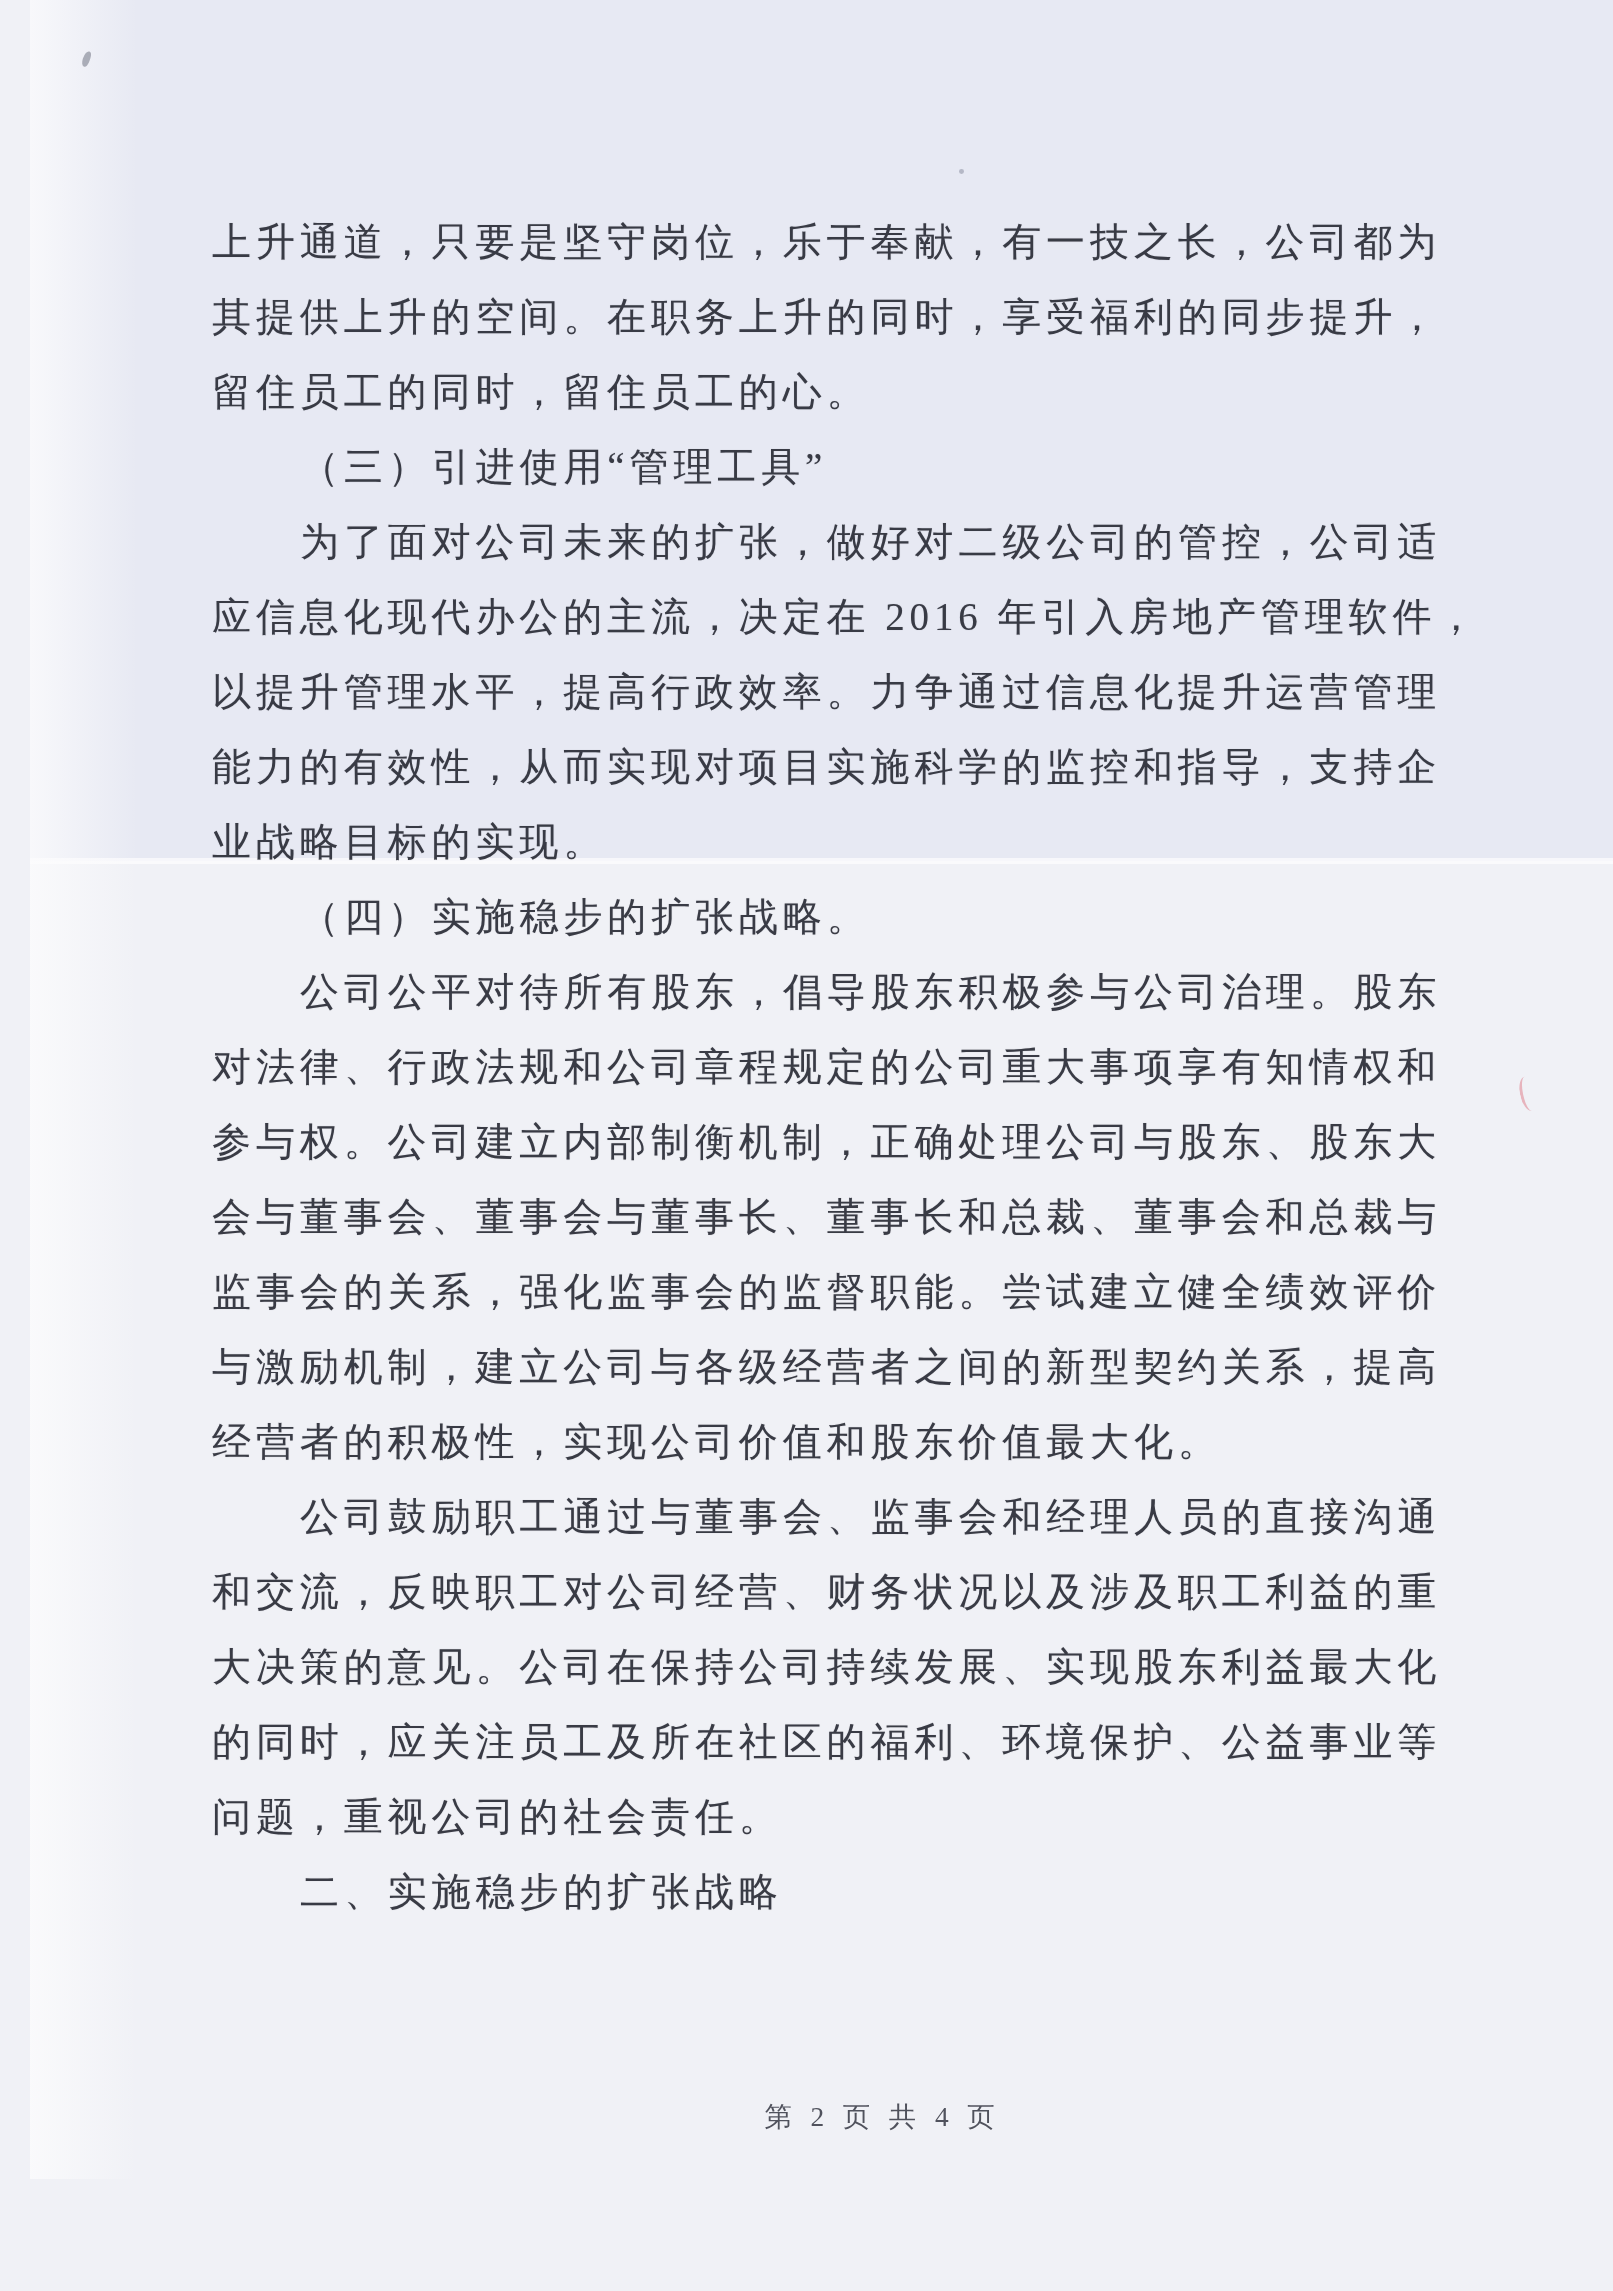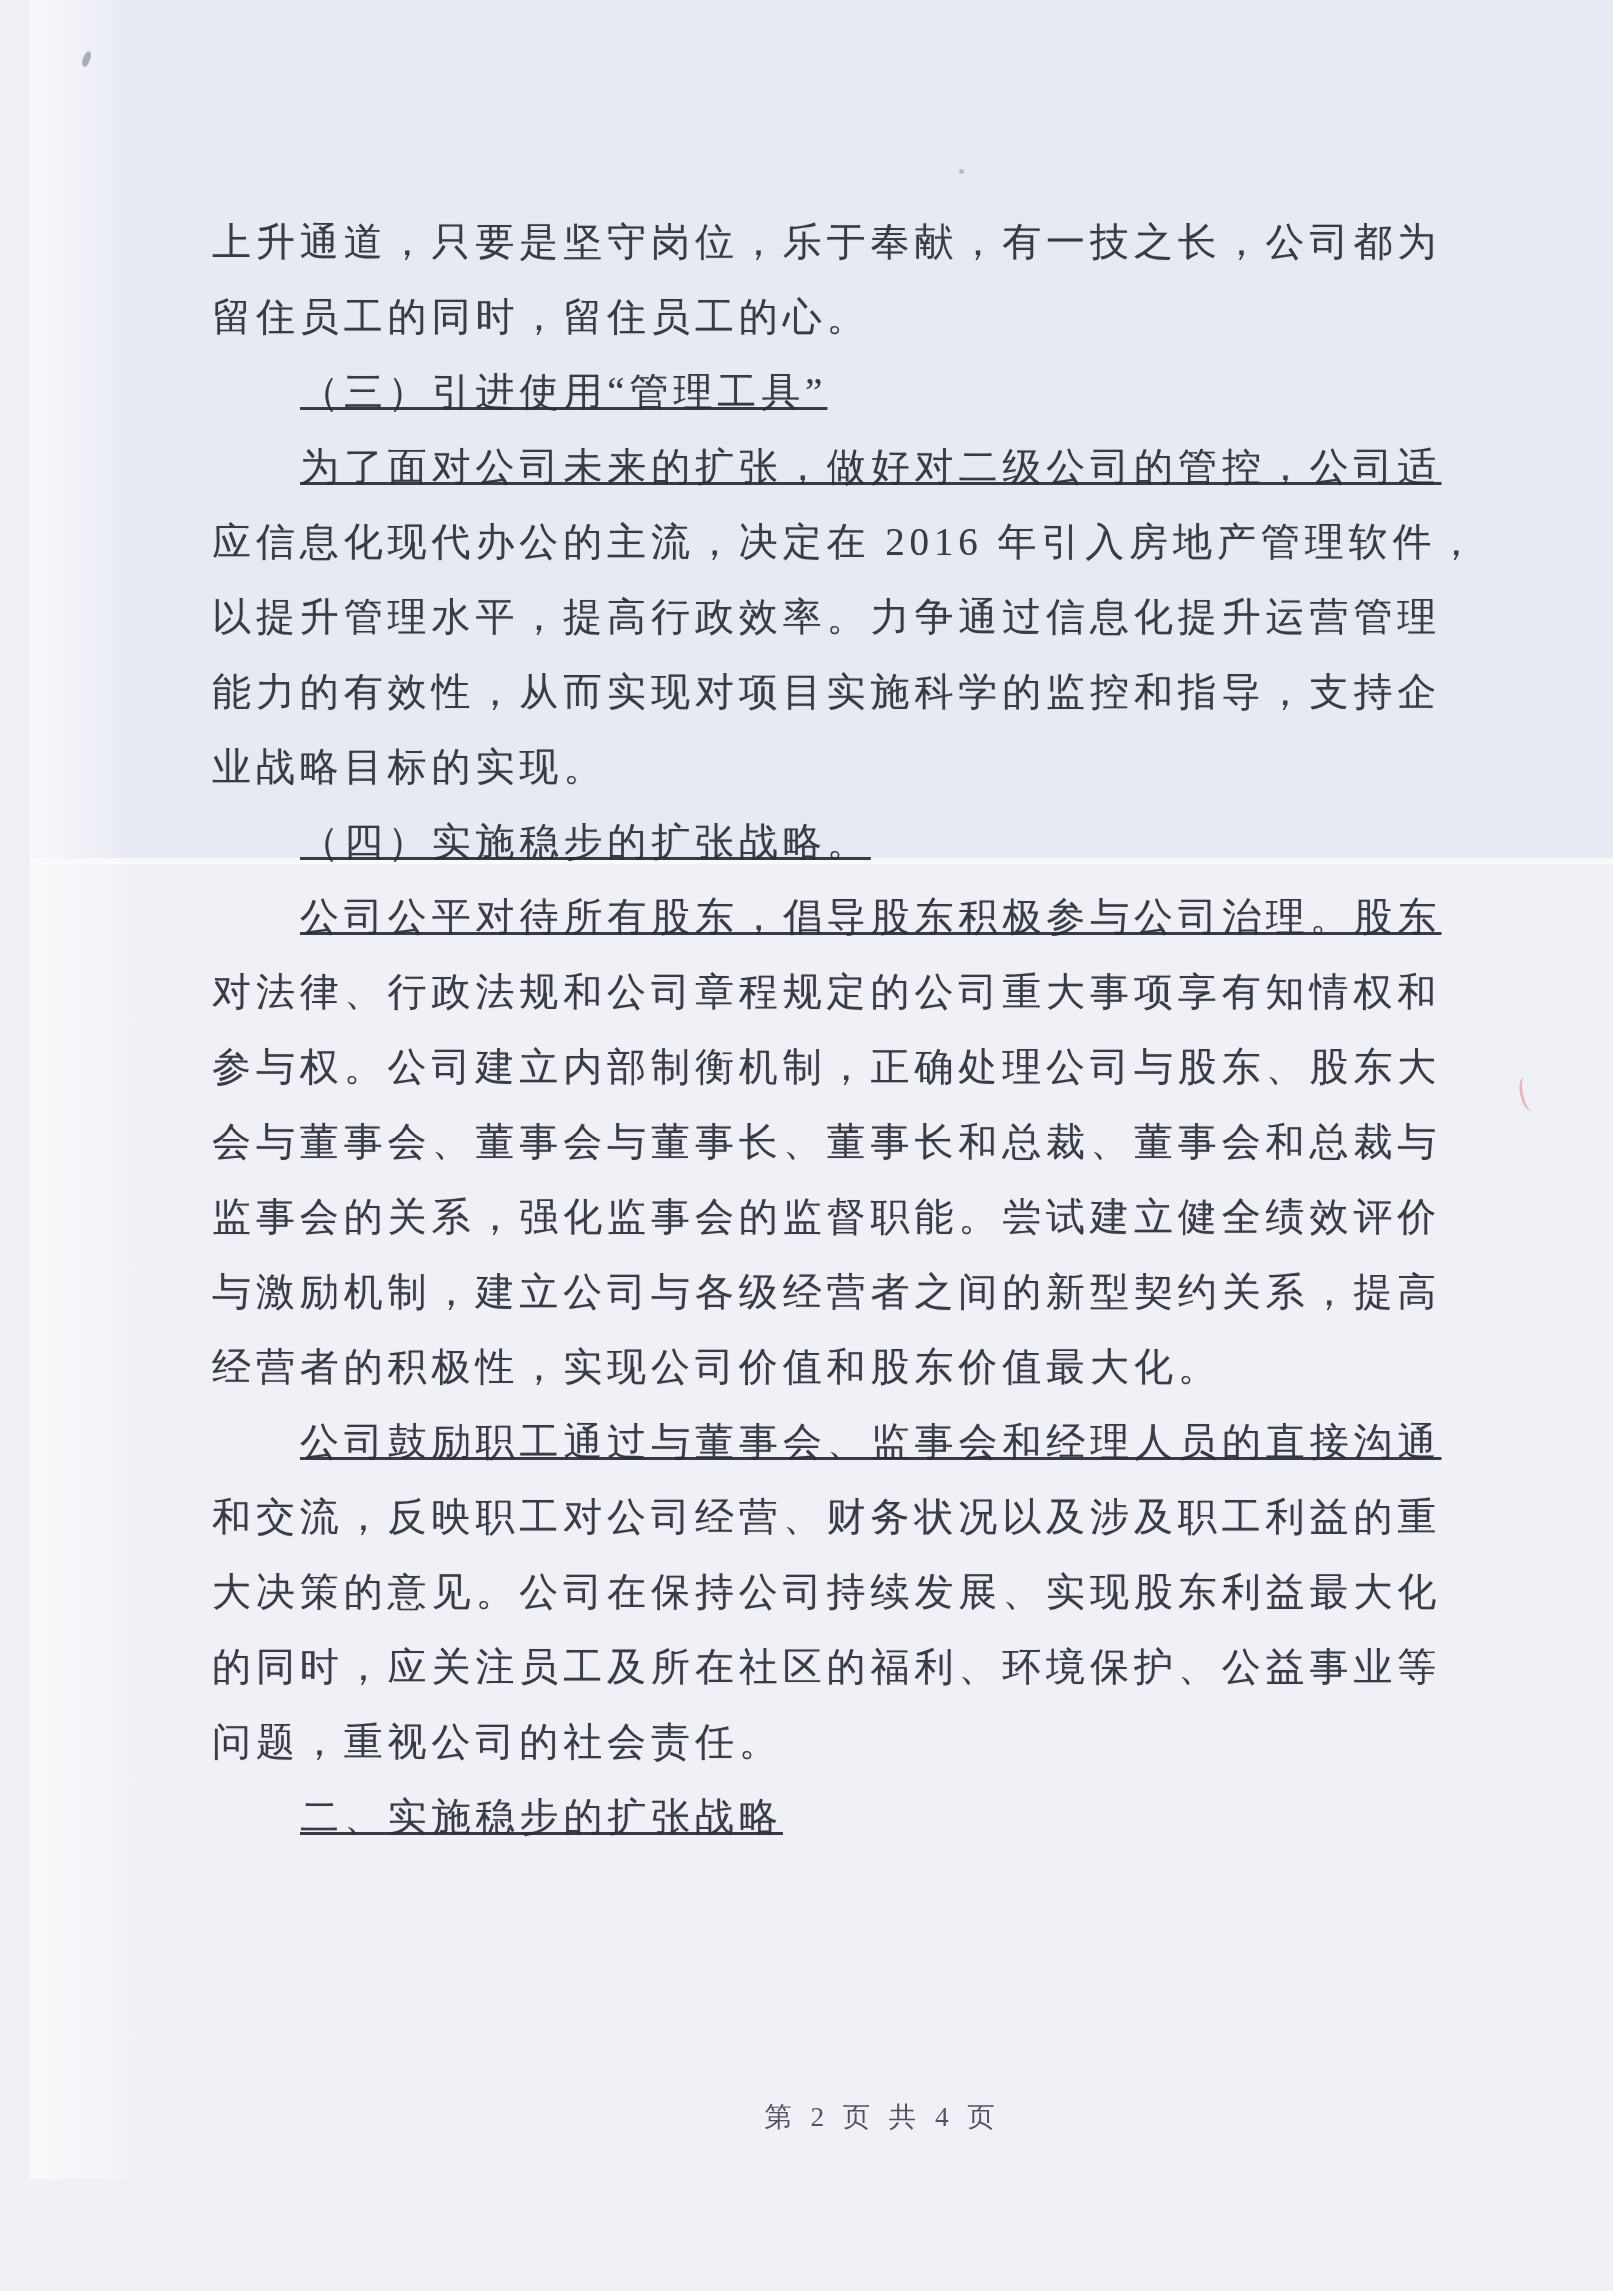--- a/index.html
+++ b/index.html
@@ -50,21 +50,20 @@
     height: 75px;
     line-height: 75px;
     font-size: 39px;
     letter-spacing: 4.9px;
     white-space: nowrap;
     color: rgba(42, 44, 54, 0.9);
     text-shadow: 0 0 1px rgba(42,44,54,0.25);
   }
   .line.indent {
     padding-left: 88px;
-    text-decoration: underline;
   }
   .footer {
     position: absolute;
     left: 0; top: 2099px;
     width: 100%;
     text-align: center;
     font-size: 27.4px;
     letter-spacing: 5.9px;
     color: rgba(52, 54, 66, 0.85);
     padding-left: 46px;
@@ -98,20 +97,21 @@
 </head>
 <body>
 
 <div class="page">
   <div class="scan-band-top"></div>
   <div class="scan-seam"></div>
   <div class="edge-left"></div>
 
   <div class="text-block" id="lines">
       <div class="line">上升通道，只要是坚守岗位，乐于奉献，有一技之长，公司都为</div>
+      <div class="line">其提供上升的空间。在职务上升的同时，享受福利的同步提升，</div>
       <div class="line">留住员工的同时，留住员工的心。</div>
       <div class="line indent">（三）引进使用“管理工具”</div>
       <div class="line indent">为了面对公司未来的扩张，做好对二级公司的管控，公司适</div>
       <div class="line">应信息化现代办公的主流，决定在 2016 年引入房地产管理软件，</div>
       <div class="line">以提升管理水平，提高行政效率。力争通过信息化提升运营管理</div>
       <div class="line">能力的有效性，从而实现对项目实施科学的监控和指导，支持企</div>
       <div class="line">业战略目标的实现。</div>
       <div class="line indent">（四）实施稳步的扩张战略。</div>
       <div class="line indent">公司公平对待所有股东，倡导股东积极参与公司治理。股东</div>
       <div class="line">对法律、行政法规和公司章程规定的公司重大事项享有知情权和</div>

